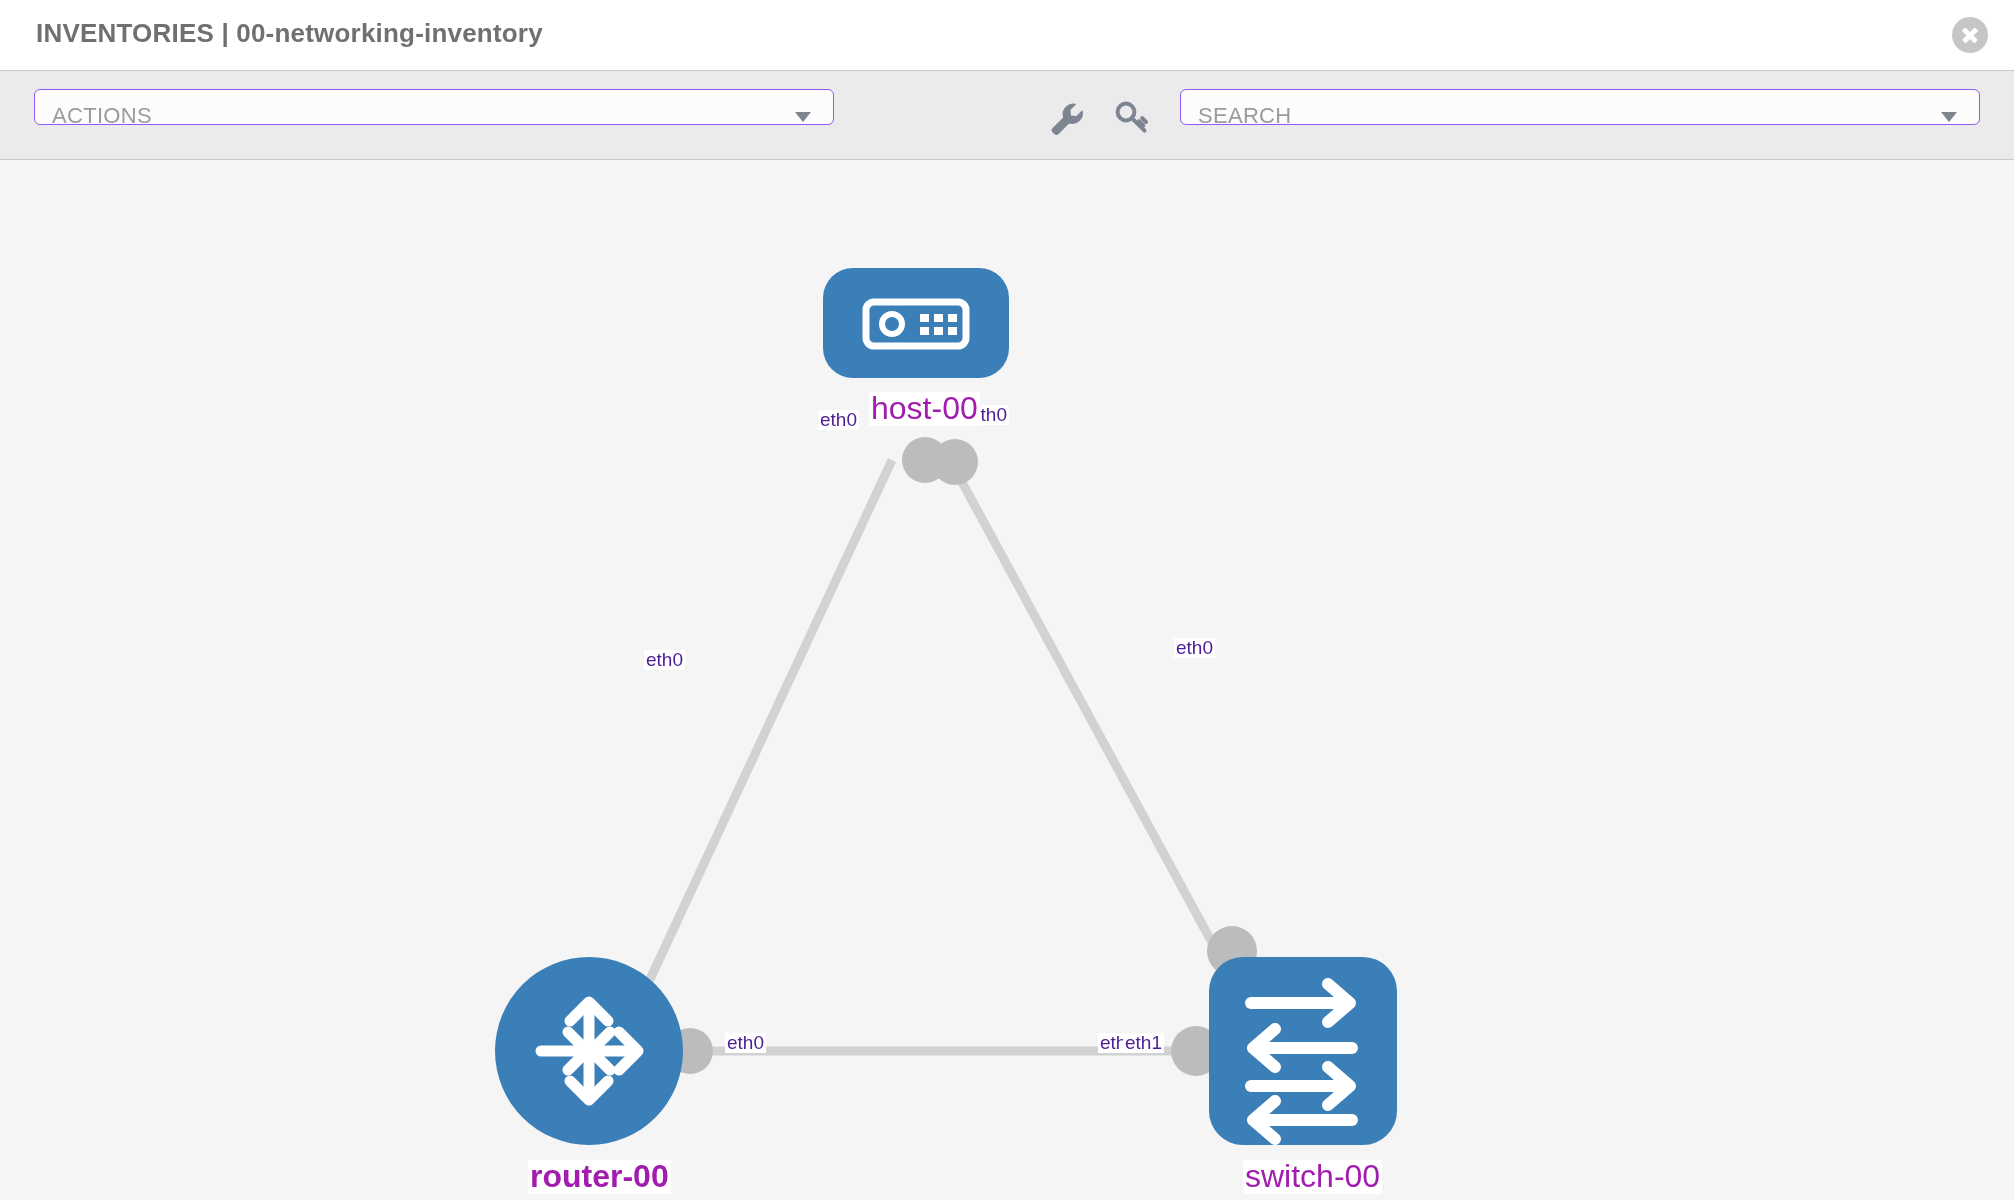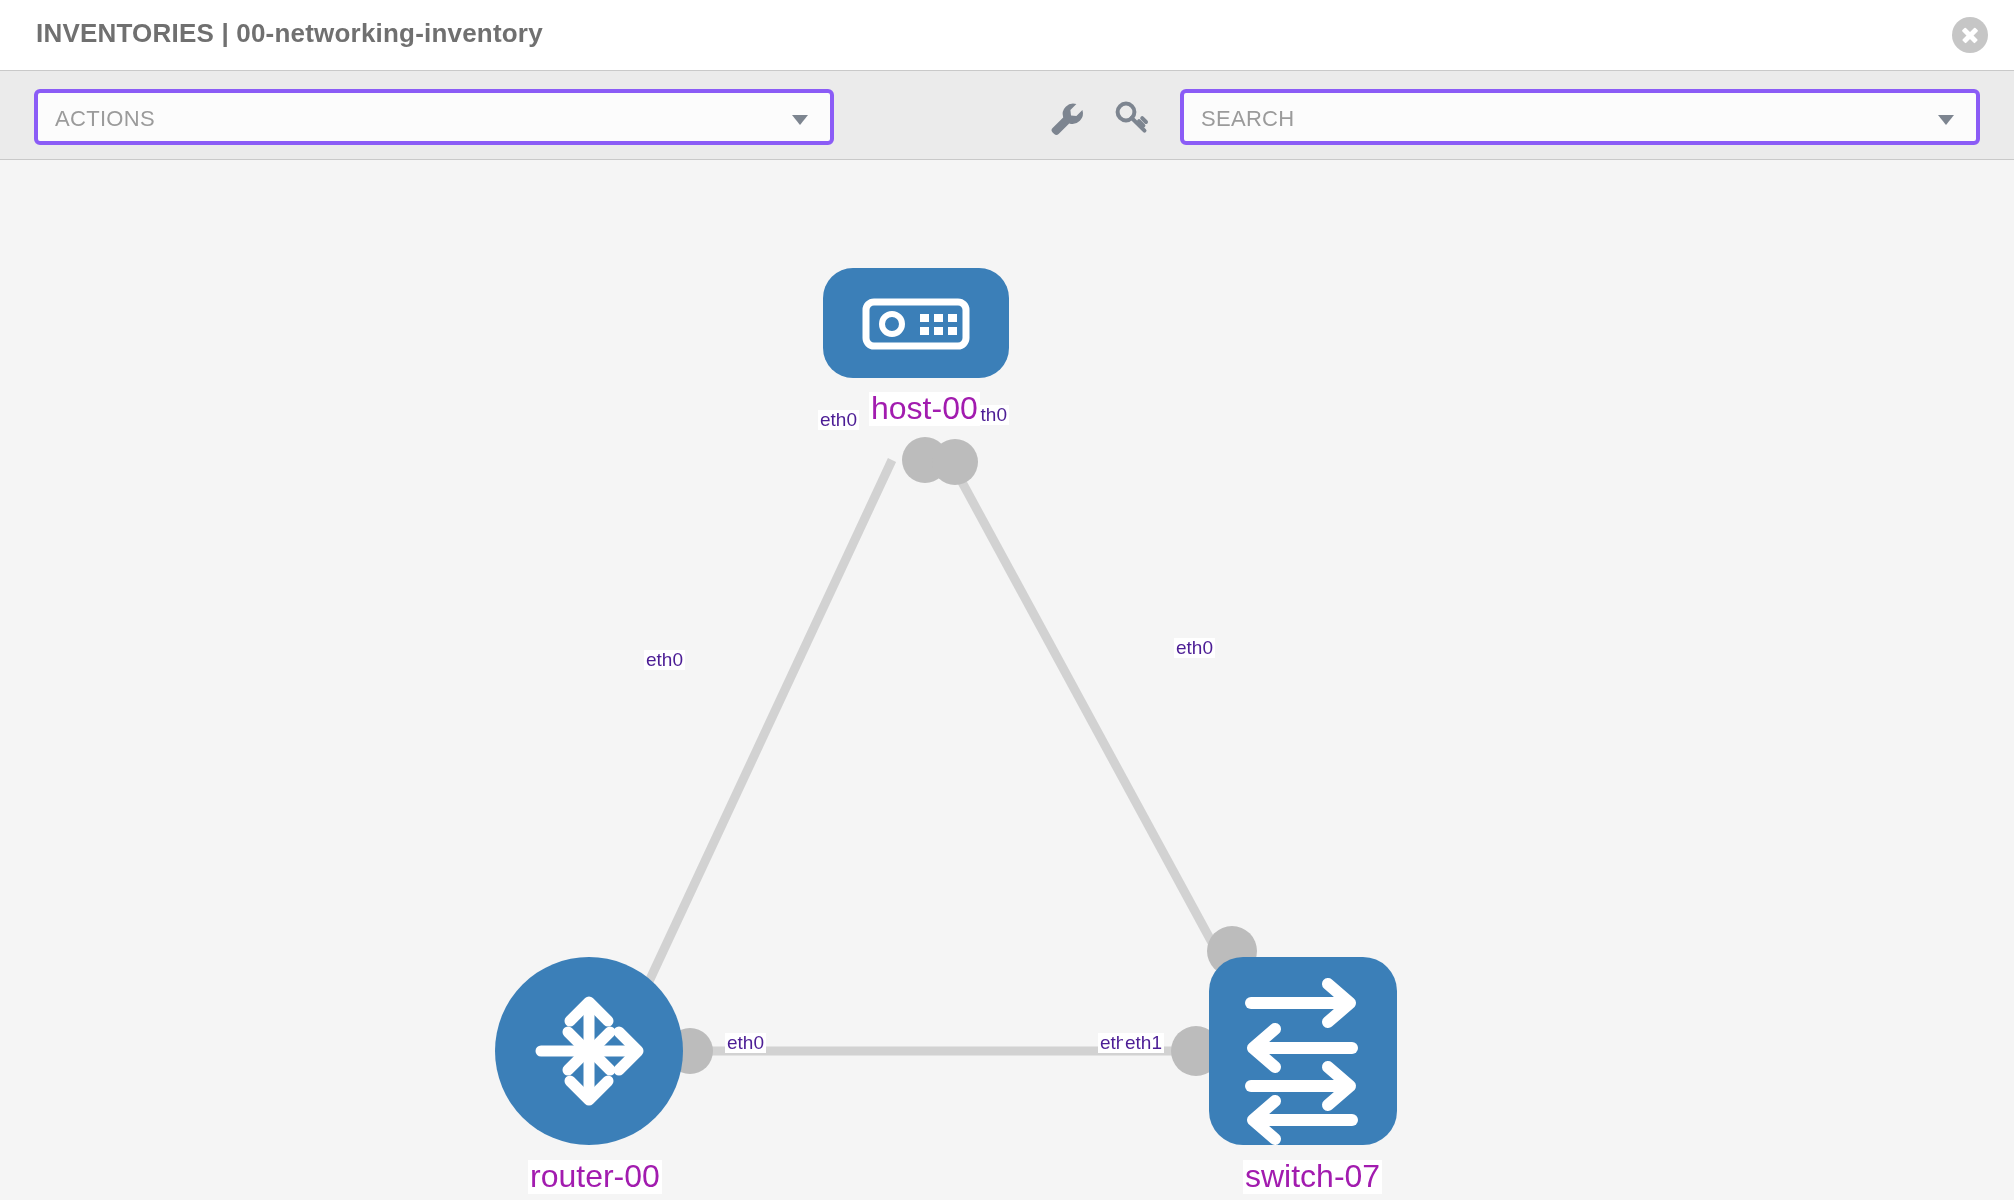--- a/index.html
+++ b/index.html
@@ -65,24 +65,24 @@
     width: 2014px;
     height: 90px;
     background: #ebebeb;
     border-top: 1px solid #c9c9c9;
     border-bottom: 1px solid #c9c9c9;
     box-sizing: border-box;
   }
   .field {
     position: absolute;
     background: #fcfcfc;
-    border: 4px solid #8b5cf6;
+    border: 1px solid #8b5cf6;
     border-radius: 6px;
     box-sizing: border-box;
-    height: 56px;
+    height: 36px;
   }
   .actions-select {
     left: 34px;
     top: 18px;
     width: 800px;
     cursor: pointer;
   }
   .search-select {
     left: 1180px;
     top: 18px;
@@ -269,17 +269,17 @@
   <span class="iface-label" style="left:1174px; top:478px;">eth0</span>
 
   <span class="iface-label" style="left:725px; top:873px;">eth0</span>
 
   <span class="iface-label" style="left:1098px; top:873px;text-align:center;">eth</span>
 
   <span class="iface-label" style="left:1123px; top:873px;">eth1</span>
 
   <span class="node-label" style="left:869px; top:232px;">host-00</span>
 
-  <span class="node-label" style="left:528px; top:1000px;">router-00</span>
-
-  <span class="node-label" style="left:1243px; top:1000px;">switch-07</span>
+  <span class="node-label" style="left:528px; top:1000px;font-weight:bold;">router-00</span>
+
+  <span class="node-label" style="left:1243px; top:1000px;">switch-00</span>
 
 </div>
 
 </body></html>

